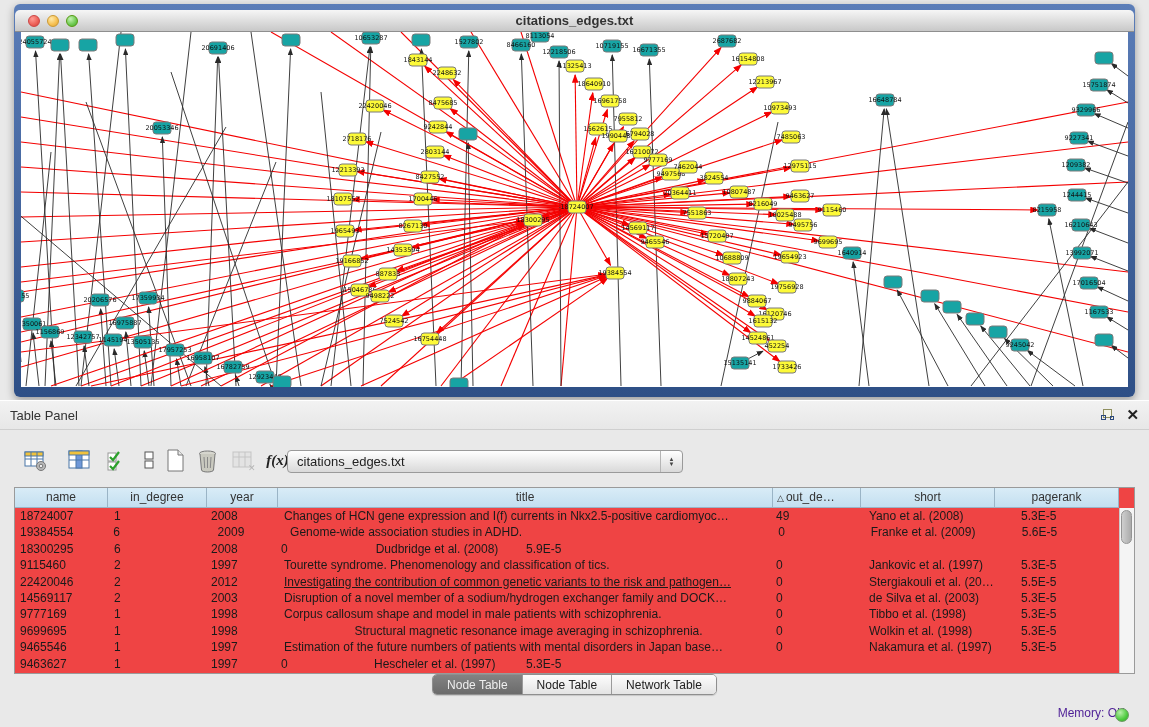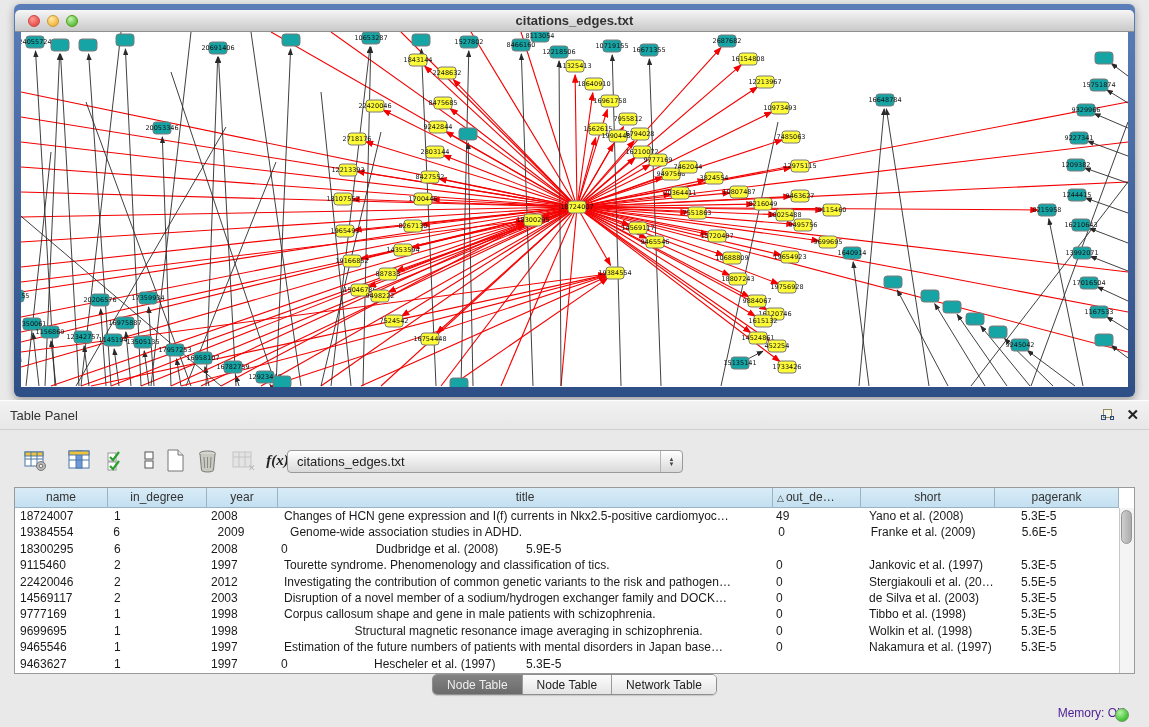--- a/index.html
+++ b/index.html
@@ -36,21 +36,21 @@
   .fx-icon { font-family:"Liberation Serif", serif; font-style:italic; font-weight:bold;
     font-size:15px; color:#222; line-height:27px; text-align:center; }
   .table-dropdown { position:absolute; left:287px; top:450px; width:396px; height:23px;
     background:linear-gradient(#ffffff,#d9d9d9); border:1px solid #9a9a9a; border-radius:4px;
     font-size:13px; color:#222; line-height:21px; padding-left:9px; cursor:pointer; }
   .dd-stepper { position:absolute; right:0; top:0; width:22px; height:21px; border-left:1px solid #b5b5b5;
     display:flex; flex-direction:column; align-items:center; justify-content:center; }
   .dd-stepper span { font-size:6px; line-height:5px; color:#444; }
 
   .table-box { position:absolute; left:14px; top:487px; width:1121px; height:187px;
-    background:#ffffff; border:1px solid #9a9a9a; }
+    background:#ef4444; border:1px solid #9a9a9a; }
   .thead { position:absolute; left:0; top:0; right:15px; height:20px; display:flex;
     background:linear-gradient(#d9ecf7,#c3dff0); border-bottom:1px solid #9ab4c6; }
   .th { height:20px; line-height:19px; font-size:12px; color:#333; text-align:center;
     border-right:1px solid #9ab4c6; overflow:hidden; white-space:nowrap; cursor:pointer; }
   .th.sorted { text-align:left; padding-left:4px; }
   .sort-tri { font-size:9px; color:#333; margin-right:2px; }
   .tbody { position:absolute; left:0; top:20px; right:15px; bottom:0; overflow:hidden; }
   .tr { display:flex; height:16.4px; cursor:default; }
   .td { font-size:12px; color:#1a1a1a; line-height:16.4px; white-space:nowrap;
     overflow:hidden; text-overflow:ellipsis; }
@@ -834,39 +834,39 @@
         <div class="td" style="width: 71px; padding-left: 4px;">1997</div>
         <div class="td" style="width: 495px; padding-left: 6px;">Tourette syndrome. Phenomenology and classification of tics.</div>
         <div class="td" style="width: 88px; padding-left: 3px;">0</div>
         <div class="td" style="width: 134px; padding-left: 8px;">Jankovic et al. (1997)</div>
         <div class="td" style="width: 124px; padding-left: 26px;">5.3E-5</div>
       </div>
       <div class="tr">
         <div class="td" style="width: 93px; padding-left: 5px;">22420046</div>
         <div class="td" style="width: 99px; padding-left: 6px;">2</div>
         <div class="td" style="width: 71px; padding-left: 4px;">2012</div>
-        <div class="td" style="width: 495px; padding-left: 6px;">Investigating the contribution of common genetic variants to the risk and pathogen…</div>
+        <div class="td" style="width: 495px; padding-left: 6px; text-decoration: underline;">Investigating the contribution of common genetic variants to the risk and pathogen…</div>
         <div class="td" style="width: 88px; padding-left: 3px;">0</div>
         <div class="td" style="width: 134px; padding-left: 8px;">Stergiakouli et al. (2012)</div>
         <div class="td" style="width: 124px; padding-left: 26px;">5.5E-5</div>
       </div>
       <div class="tr">
         <div class="td" style="width: 93px; padding-left: 5px;">14569117</div>
         <div class="td" style="width: 99px; padding-left: 6px;">2</div>
         <div class="td" style="width: 71px; padding-left: 4px;">2003</div>
         <div class="td" style="width: 495px; padding-left: 6px;">Disruption of a novel member of a sodium/hydrogen exchanger family and DOCK…</div>
         <div class="td" style="width: 88px; padding-left: 3px;">0</div>
         <div class="td" style="width: 134px; padding-left: 8px;">de Silva et al. (2003)</div>
         <div class="td" style="width: 124px; padding-left: 26px;">5.3E-5</div>
       </div>
       <div class="tr">
         <div class="td" style="width: 93px; padding-left: 5px;">9777169</div>
         <div class="td" style="width: 99px; padding-left: 6px;">1</div>
         <div class="td" style="width: 71px; padding-left: 4px;">1998</div>
-        <div class="td" style="width: 495px; padding-left: 6px;">Corpus callosum shape and gene in male patients with schizophrenia.</div>
+        <div class="td" style="width: 495px; padding-left: 6px;">Corpus callosum shape and model in male patients with schizophrenia.</div>
         <div class="td" style="width: 88px; padding-left: 3px;">0</div>
         <div class="td" style="width: 134px; padding-left: 8px;">Tibbo et al. (1998)</div>
         <div class="td" style="width: 124px; padding-left: 26px;">5.3E-5</div>
       </div>
       <div class="tr">
         <div class="td" style="width: 93px; padding-left: 5px;">9699695</div>
         <div class="td" style="width: 99px; padding-left: 6px;">1</div>
         <div class="td" style="width: 71px; padding-left: 4px;">1998</div>
         <div class="td" style="width: 495px; padding-left: 6px; text-align: center;">Structural magnetic resonance image averaging in schizophrenia.</div>
         <div class="td" style="width: 88px; padding-left: 3px;">0</div>

